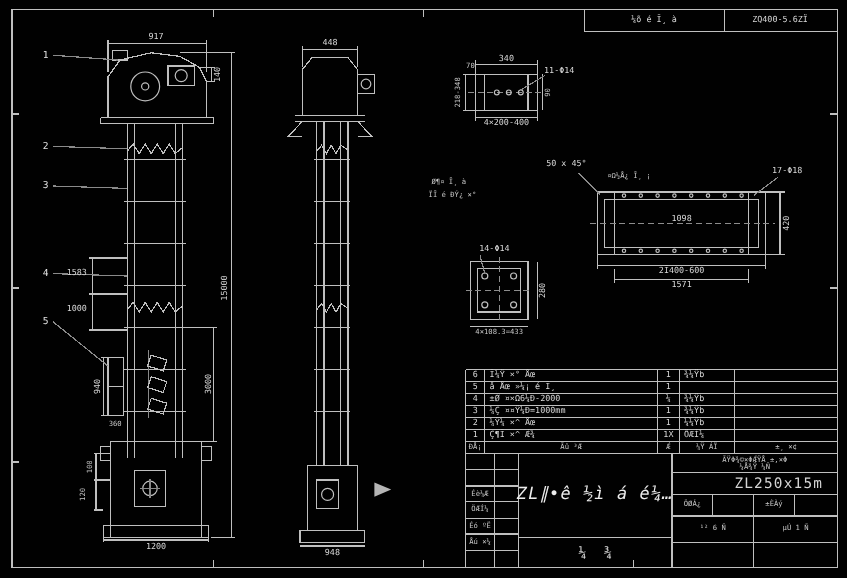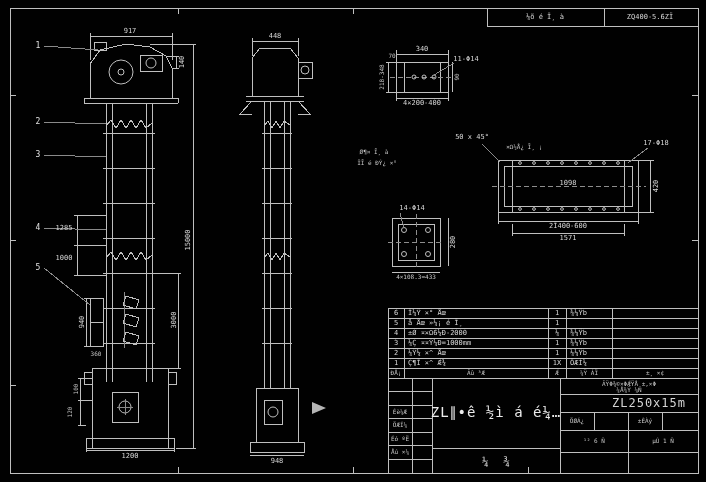--- a/index.html
+++ b/index.html
@@ -9,21 +9,21 @@
   svg line,svg path,svg rect,svg circle,svg polyline{stroke:#bfbfbf;stroke-width:1;fill:none;shape-rendering:crispEdges;}
   svg circle{shape-rendering:auto;}
   svg .dash{stroke:#8d8d8d;stroke-dasharray:5 3;}
   svg .thin{stroke:#8a8a8a;}
   .lbl{position:absolute;font-size:7px;line-height:1;color:#d8d8d8;white-space:nowrap;
        transform:translate(-50%,-50%);}
   .rot{transform:translate(-50%,-50%) rotate(-90deg);}
   .leftal{transform:translate(0,-50%);}
   .small{font-size:6px;color:#c7c7c7;}
   .balloon{font-size:8px;color:#e2e2e2;}
-  .big-title{font-size:14px;color:#ececec;letter-spacing:1px;}
+  .big-title{font-size:14px;color:#ececec;letter-spacing:1px;font-style:italic;}
   .model{font-size:12px;color:#d4d4d4;letter-spacing:1px;margin-left:20px;}
   .sheet{font-size:11px;color:#e0e0e0;letter-spacing:4px;}
 </style>
 </head>
 <body>
 
 <div class="canvas">
 
   <svg width="706" height="482" viewBox="0 0 706 482">
 
@@ -257,21 +257,21 @@
   <span class="lbl balloon" style="left:38px;top:46px">1</span>
   <span class="lbl balloon" style="left:38px;top:122px">2</span>
   <span class="lbl balloon" style="left:38px;top:155px">3</span>
   <span class="lbl balloon" style="left:38px;top:228px">4</span>
   <span class="lbl balloon" style="left:38px;top:268px">5</span>
 
   <span class="lbl" style="left:130px;top:31px">917</span>
   <span class="lbl rot" style="left:182px;top:62px">140</span>
   <span class="lbl rot" style="left:188px;top:240px">15000</span>
   <span class="lbl rot" style="left:174px;top:320px">3000</span>
-  <span class="lbl" style="left:64px;top:228px">1285</span>
+  <span class="lbl" style="left:64px;top:228px">1583</span>
   <span class="lbl" style="left:64px;top:258px">1000</span>
   <span class="lbl rot" style="left:82px;top:322px">940</span>
   <span class="lbl small" style="left:96px;top:354px">360</span>
   <span class="lbl rot small" style="left:76px;top:389px">100</span>
   <span class="lbl rot small" style="left:70px;top:412px">120</span>
   <span class="lbl" style="left:130px;top:456px">1200</span>
 
   <span class="lbl" style="left:275px;top:36px">448</span>
   <span class="lbl" style="left:277px;top:461px">948</span>
 

